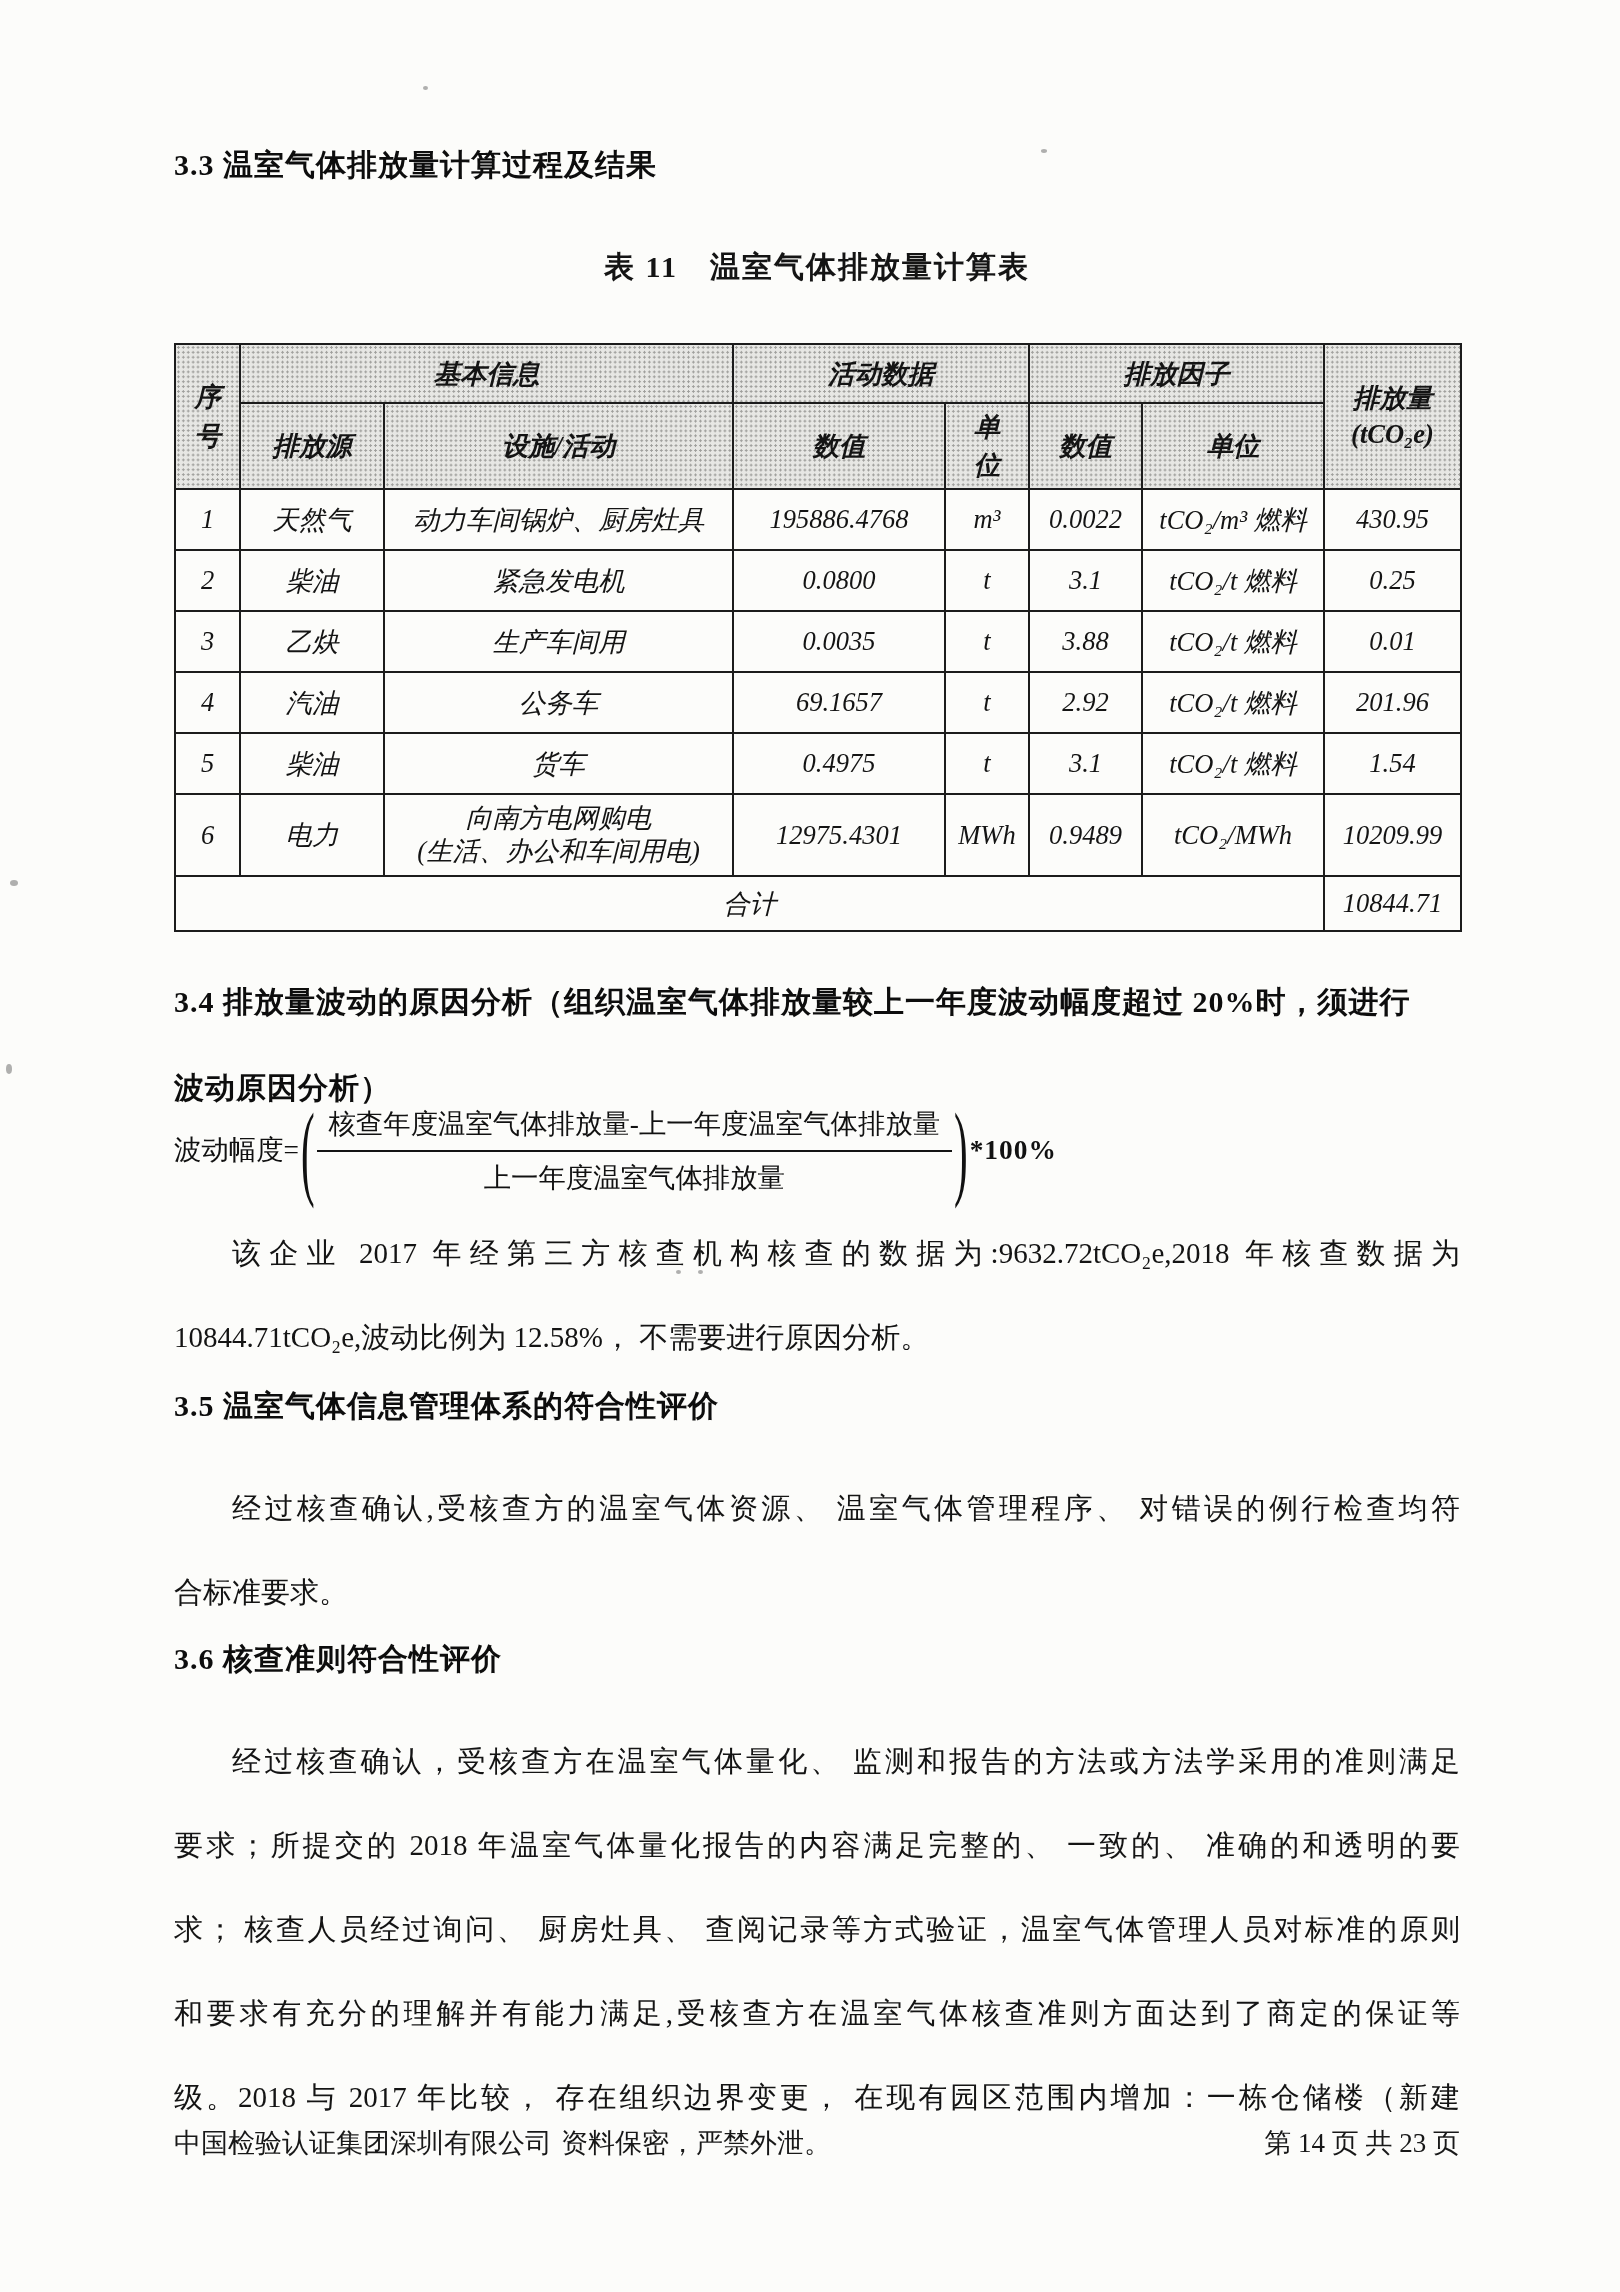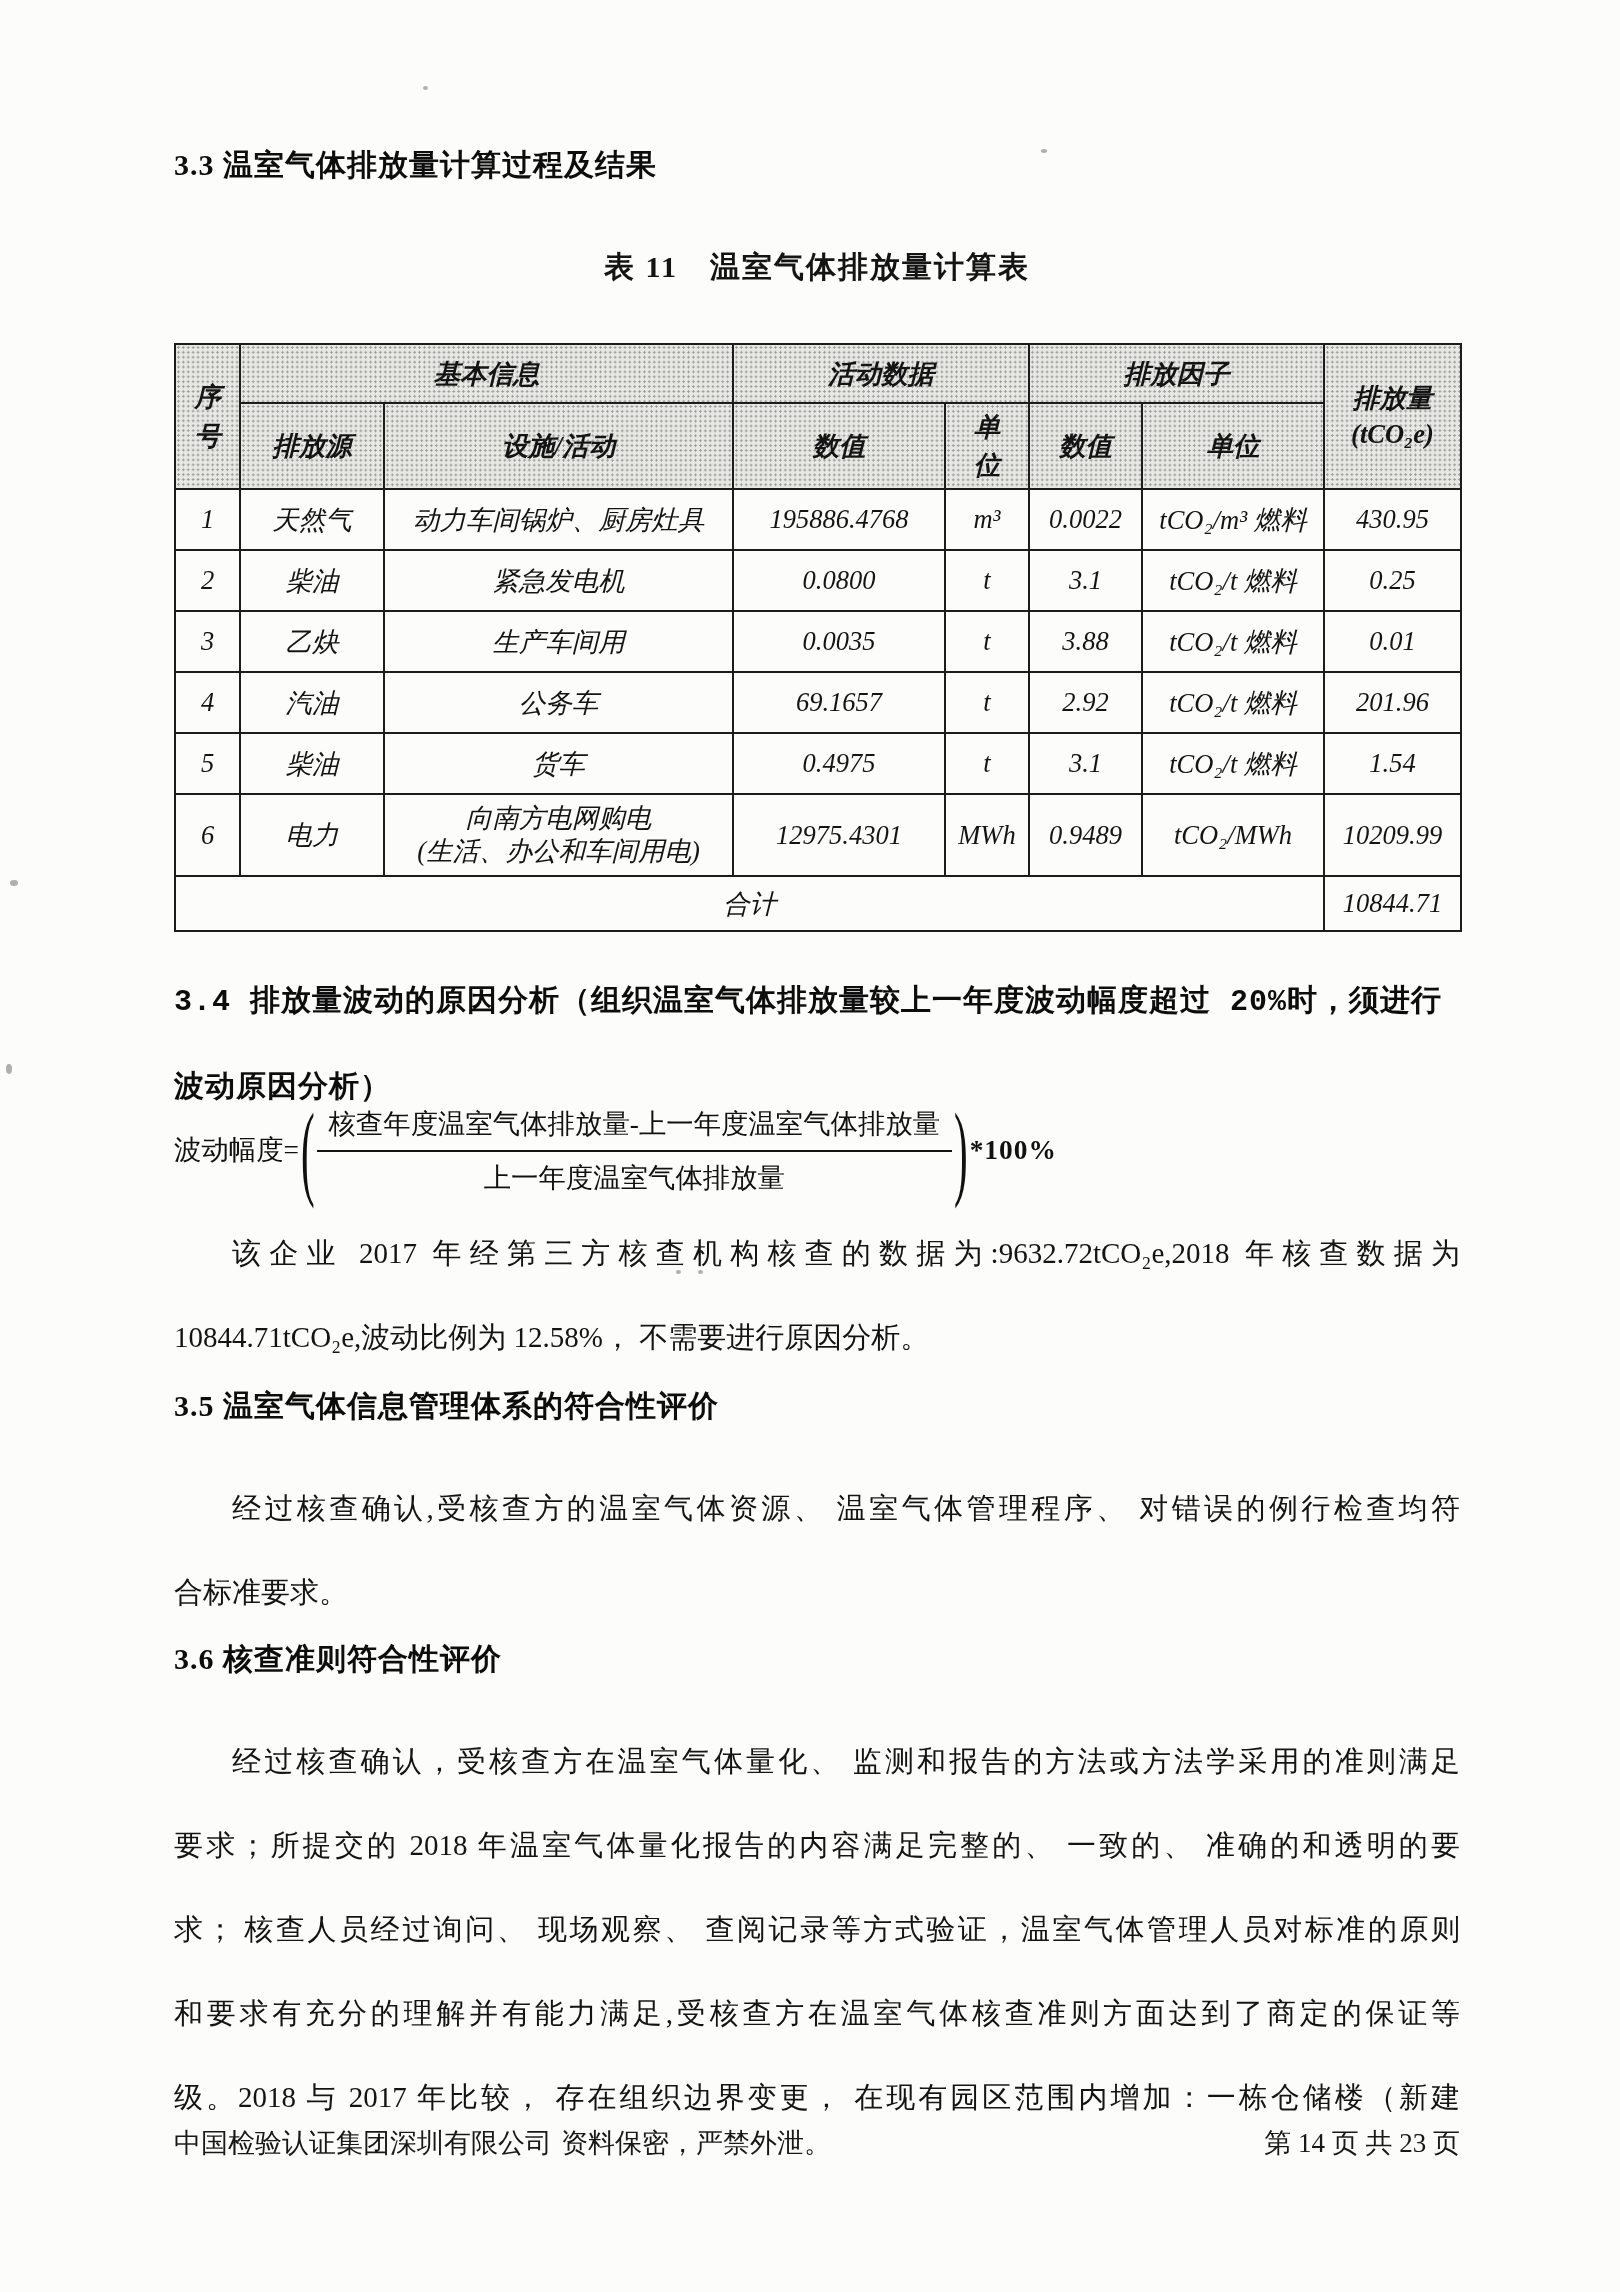--- a/index.html
+++ b/index.html
@@ -6,21 +6,21 @@
   .page {
     position:relative; width:1620px; height:2293px; margin:0 auto;
     background:#fcfcfa; overflow:hidden;
     font-family:"Liberation Serif","DejaVu Serif",serif;
     color:#141414;
   }
   .content { position:absolute; left:174px; top:0; width:1286px; }
   .abs { position:absolute; left:0; right:0; }
 
   .heading { font-size:30px; font-weight:bold; color:#0d0d0d; letter-spacing:1px; }
-  .heading .line { line-height:86px; text-align:justify;font-family:Liberation Mono, monospace; }
+  .heading .line { line-height:86px; text-align:justify; }
   .caption { font-size:30px; font-weight:bold; text-align:center; letter-spacing:2px; }
 
   
   table.ghg { width:1286px; border-collapse:collapse; table-layout:fixed;
               font-size:26.5px; border:2.9px solid #161616; }
   table.ghg td { border:2px solid #1c1c1c; text-align:center; vertical-align:middle;
                  padding:0 2px; overflow:hidden; }
   table.ghg .shaded {
     font-weight:bold;
     background-color:#e7e7e4;
@@ -201,21 +201,21 @@
     <div class="abs para" style="top:1466px;">
       <div class="line indent">经过核查确认,受核查方的温室气体资源、 温室气体管理程序、 对错误的例行检查均符</div>
       <div class="line short">合标准要求。</div>
     </div>
 
     <div class="abs heading" style="top:1639px;">3.6 核查准则符合性评价</div>
 
     <div class="abs para" style="top:1719px;">
       <div class="line indent">经过核查确认，受核查方在温室气体量化、 监测和报告的方法或方法学采用的准则满足</div>
       <div class="line">要求；所提交的 2018 年温室气体量化报告的内容满足完整的、 一致的、 准确的和透明的要</div>
-      <div class="line">求； 核查人员经过询问、 现场观察、 查阅记录等方式验证，温室气体管理人员对标准的原则</div>
+      <div class="line">求； 核查人员经过询问、 厨房灶具、 查阅记录等方式验证，温室气体管理人员对标准的原则</div>
       <div class="line">和要求有充分的理解并有能力满足,受核查方在温室气体核查准则方面达到了商定的保证等</div>
       <div class="line">级。2018 与 2017 年比较， 存在组织边界变更， 在现有园区范围内增加：一栋仓储楼（新建</div>
     </div>
 
     <div class="abs footer" style="top:2125px;">
       <span class="company">中国检验认证集团深圳有限公司</span>
       <span class="confidential">资料保密，严禁外泄。</span>
       <span class="pageno">第 14 页 共 23 页</span>
     </div>
 

